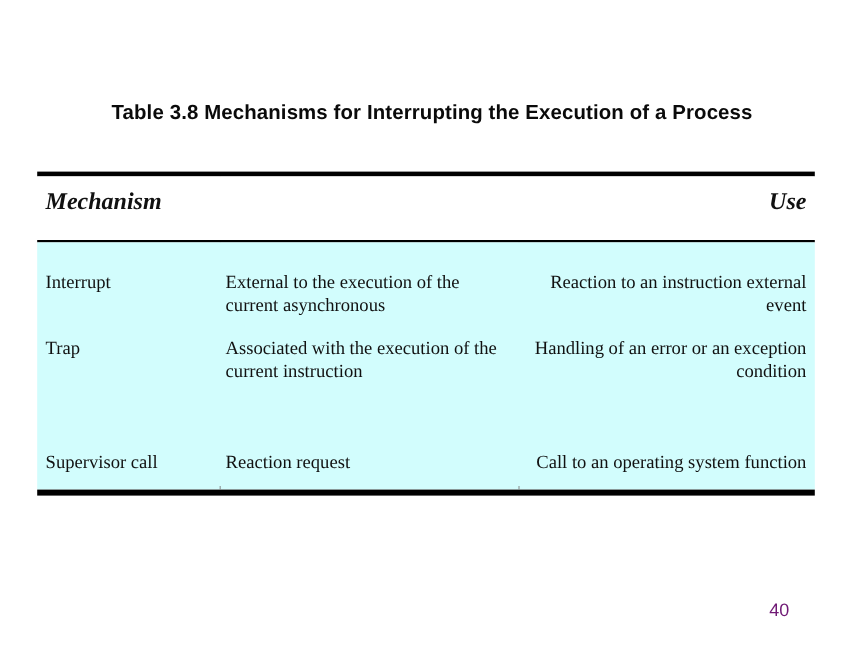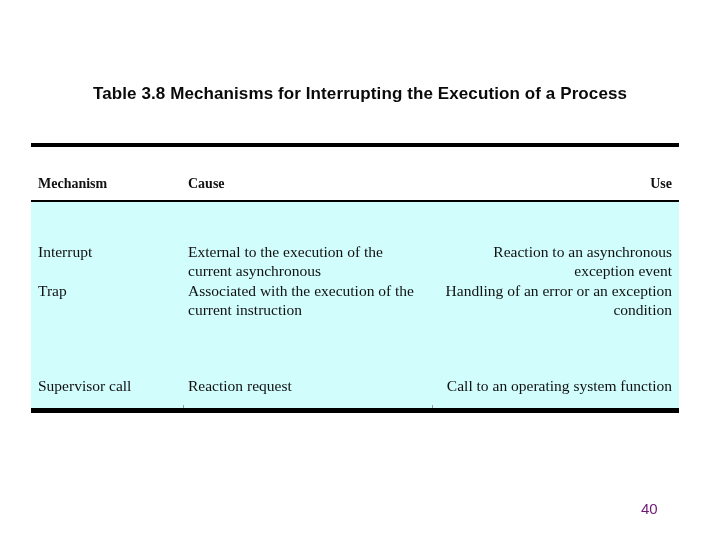--- a/index.html
+++ b/index.html
@@ -91,26 +91,27 @@
     font-family: "Liberation Serif", serif;
     font-size: 15.5px;
     line-height: 18.5px;
     color: #111111;
   }
   .cell.c1 { left: 7px;   width: 140px; }
   .cell.c2 { left: 157px; width: 240px; }
   .cell.c3 { left: 406px; width: 235px; text-align: right; }
 
   .thead .cell {
-    top: 28px;
+    top: 12px;
     font-weight: bold;
-    font-size: 14px;
+    font-size: 20px;
+    font-style: italic;
   }
 
-  .tbody .row-1 .cell { top: 25px; margin-top: 16px; }
+  .tbody .row-1 .cell { top: 25px; }
   .tbody .row-2 .cell { top: 80px; }
   .tbody .row-3 .cell { top: 135px; margin-top: 40px; }
 
   
   .page-number {
     position: absolute;
     left: 641px;
     top: 500px;
     font-family: "Liberation Sans", sans-serif;
     font-size: 15px;
@@ -126,35 +127,34 @@
 
   <div class="table-block">
 
     <div class="rule rule-top">
       <span class="tick tick-c1"></span>
       <span class="tick tick-c2"></span>
     </div>
 
     <div class="thead">
       <div class="cell c1">Mechanism</div>
-      <div class="cell c2">Cause</div>
       <div class="cell c3">Use</div>
     </div>
 
     <div class="rule rule-mid">
       <span class="tick tick-c1"></span>
       <span class="tick tick-c2"></span>
     </div>
 
     <div class="tbody">
 
       <div class="row row-1">
         <div class="cell c1">Interrupt</div>
         <div class="cell c2">External to the execution of the current asynchronous</div>
-        <div class="cell c3">Reaction to an asynchronous exception event</div>
+        <div class="cell c3">Reaction to an instruction external event</div>
       </div>
 
       <div class="row row-2">
         <div class="cell c1">Trap</div>
         <div class="cell c2">Associated with the execution of the current instruction</div>
         <div class="cell c3">Handling of an error or an exception condition</div>
       </div>
 
       <div class="row row-3">
         <div class="cell c1">Supervisor call</div>

